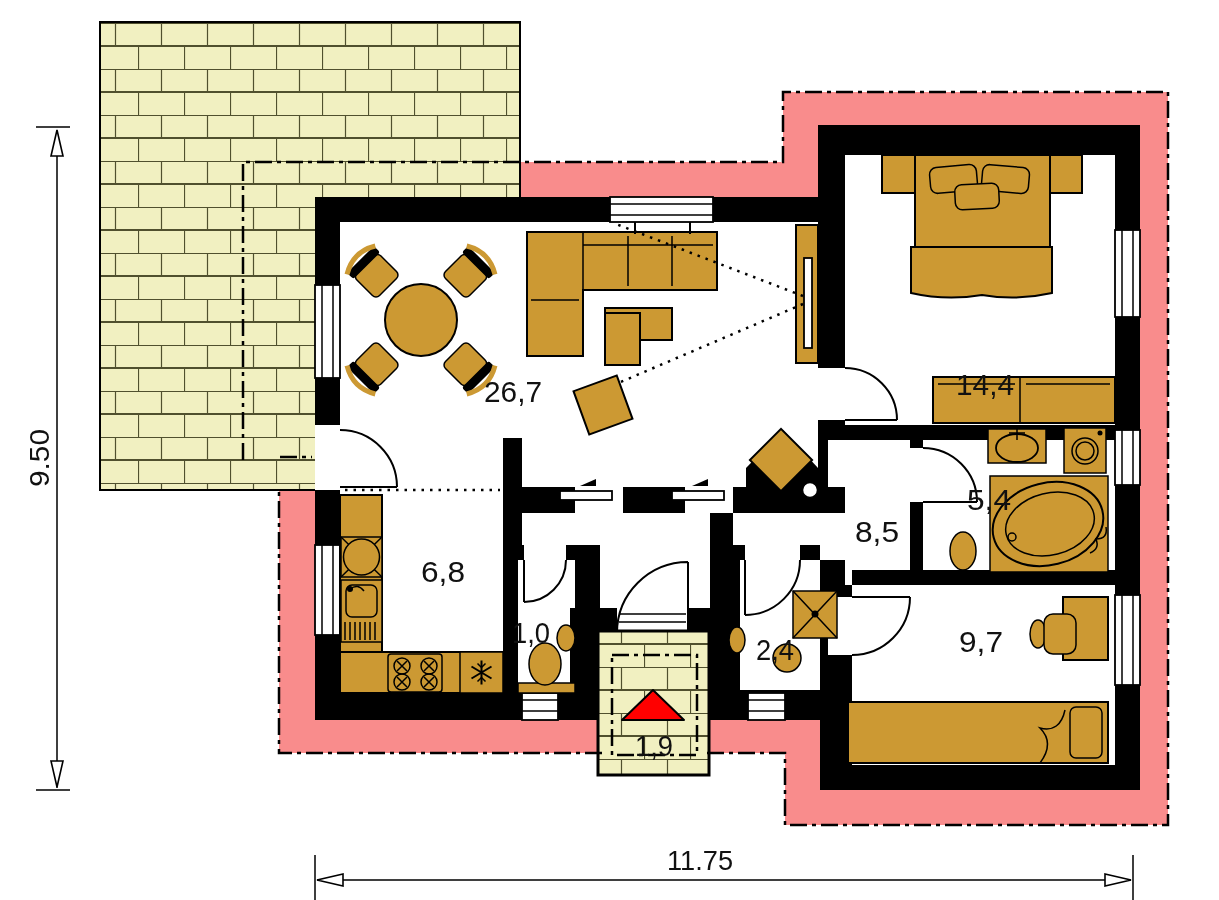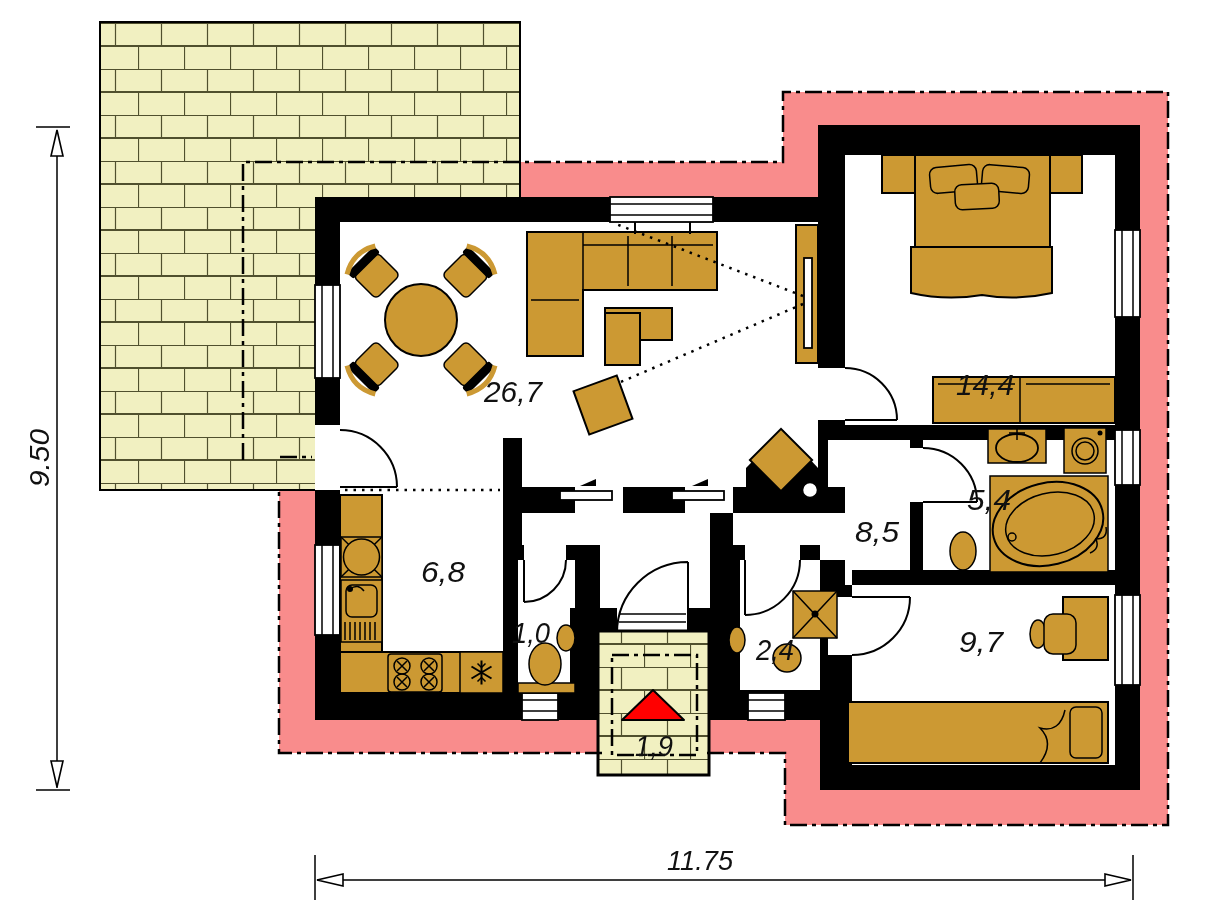--- a/index.html
+++ b/index.html
@@ -1,17 +1,17 @@
 <!DOCTYPE html>
 <html><head>
 <meta charset="utf-8">
 <style>
   html,body{margin:0;padding:0;background:#fff;}
   .stage{position:relative;width:1219px;height:900px;background:#fff;overflow:hidden;
-         font-family:"Liberation Sans",sans-serif;font-style:italic;}
+         font-family:"Liberation Sans",sans-serif;}
   svg{position:absolute;left:0;top:0;}
   .w{fill:#000000;}
   .tan{fill:#CC9933;stroke:#000;stroke-width:2;}
   .tanthin{fill:#CC9933;stroke:#000;stroke-width:1.5;}
   .whitebox{fill:#fff;stroke:#000;stroke-width:1.8;}
   .ln{stroke:#000;fill:none;stroke-width:2;}
   .thin{stroke:#000;fill:none;stroke-width:1.5;}
   .dashdot{stroke:#000;fill:none;stroke-width:2.5;stroke-dasharray:17 5 4 5;}
   .dotted{stroke:#000;fill:none;stroke-width:2.5;stroke-dasharray:2.5 6;}
   .lbl{fill:#111;font-family:"Liberation Sans",sans-serif;font-size:30px;}

